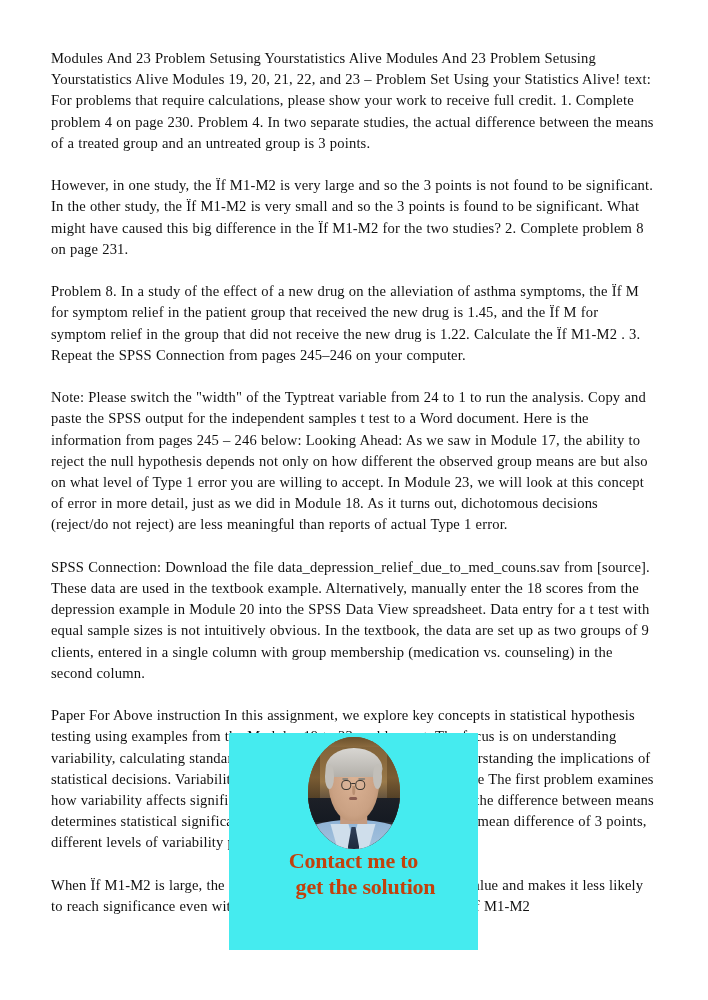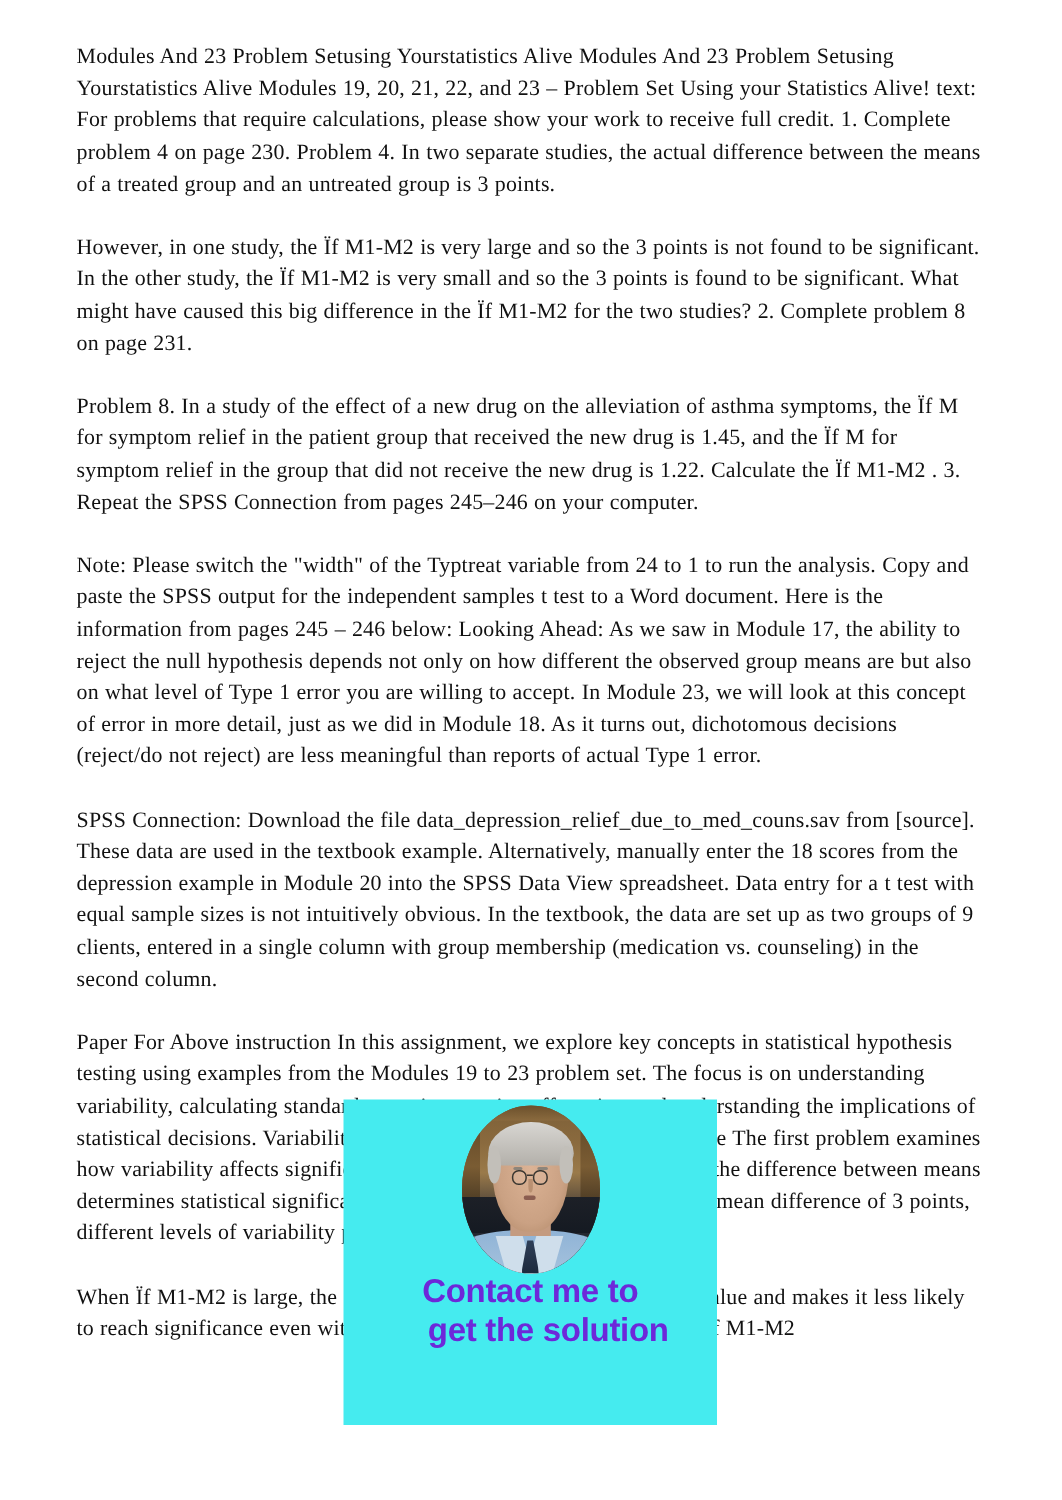--- a/index.html
+++ b/index.html
@@ -17,21 +17,21 @@
     color: #000000;
   }
 
   #doc {
     position: absolute;
     left: 0;
     top: 0;
     width: 708px;
     height: 1000px;
     box-sizing: border-box;
-    padding: 28px 52px 0 51px;
+    padding: 48px 52px 0 51px;
   }
 
   .para {
     font-size: 14.6px;
     line-height: 21.2px;
     text-align: left;
     margin: 0 0 21.2px 0;
     color: #111111;
     letter-spacing: 0.01em;
     word-spacing: 0.02em;
@@ -185,25 +185,25 @@
     left: 50%; top: 66%;
     transform: translateX(-50%);
     width: 16%; height: 2.4px;
     background: #8b5d50;
     border-radius: 2px;
   }
 
   .contact-line1, .contact-line2 {
     position: absolute;
     left: 0; right: 0;
-    font-family: Liberation Sans, sans-serif;
+    font-family: Liberation Serif, serif;
     font-weight: bold;
     font-size: 22px;
     line-height: 26px;
-    color: #6d28d9;
+    color: #c2410c;
     letter-spacing: -0.2px;
   }
   .contact-line1 { top: 115px; }
   .contact-line2 { top: 141px; padding-left: 24px; }
 
   .contact-email {
     position: absolute;
     left: 0; right: 0;
     top: 172px;
     font-family: "Liberation Serif", "DejaVu Serif", serif;

